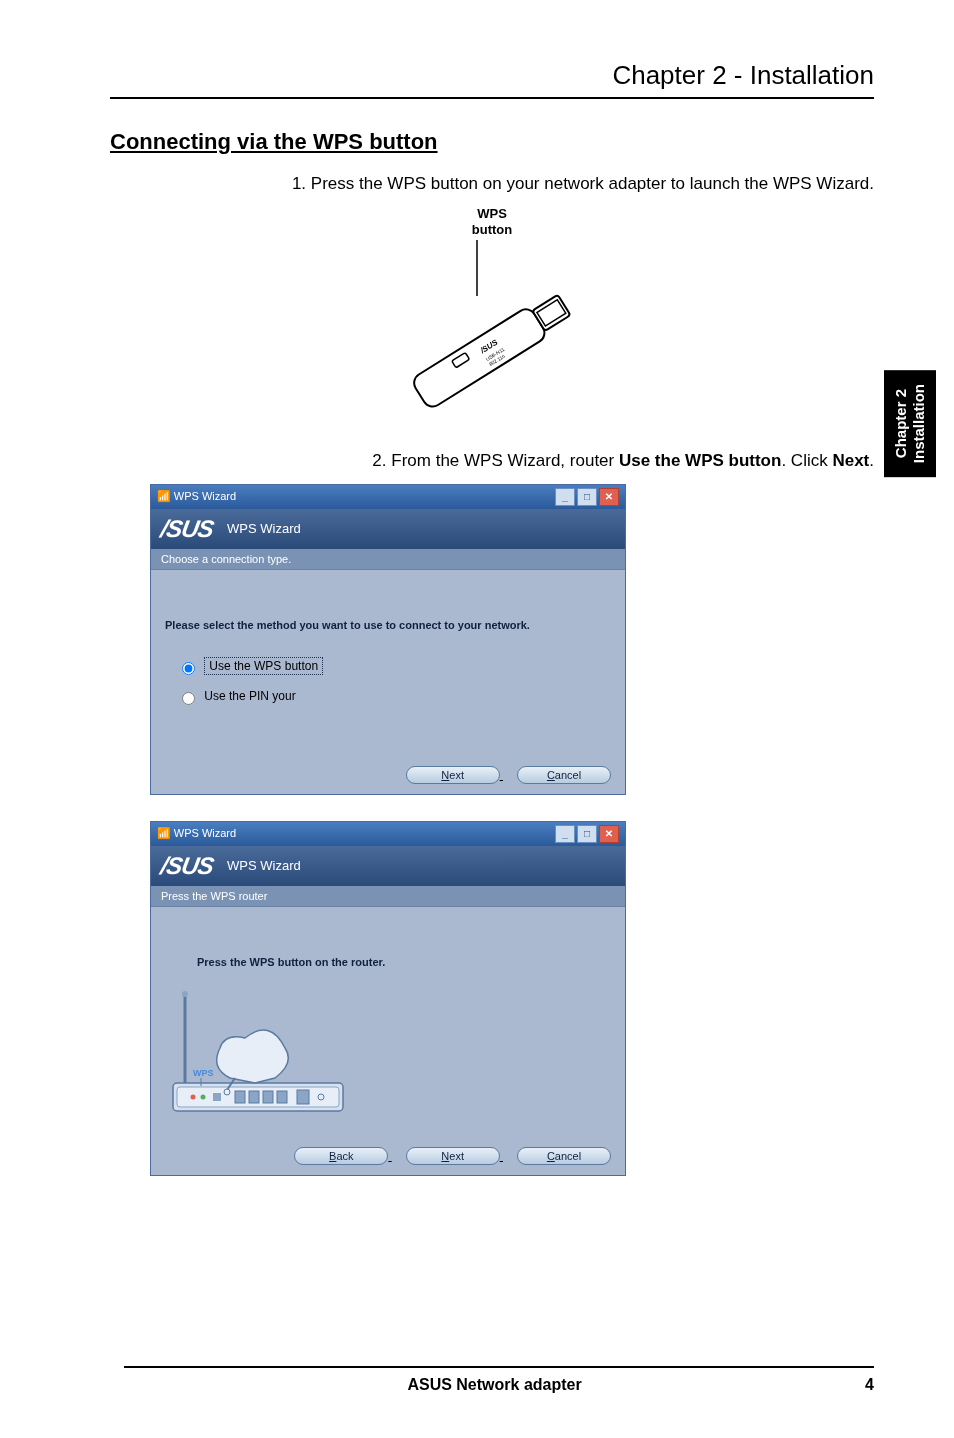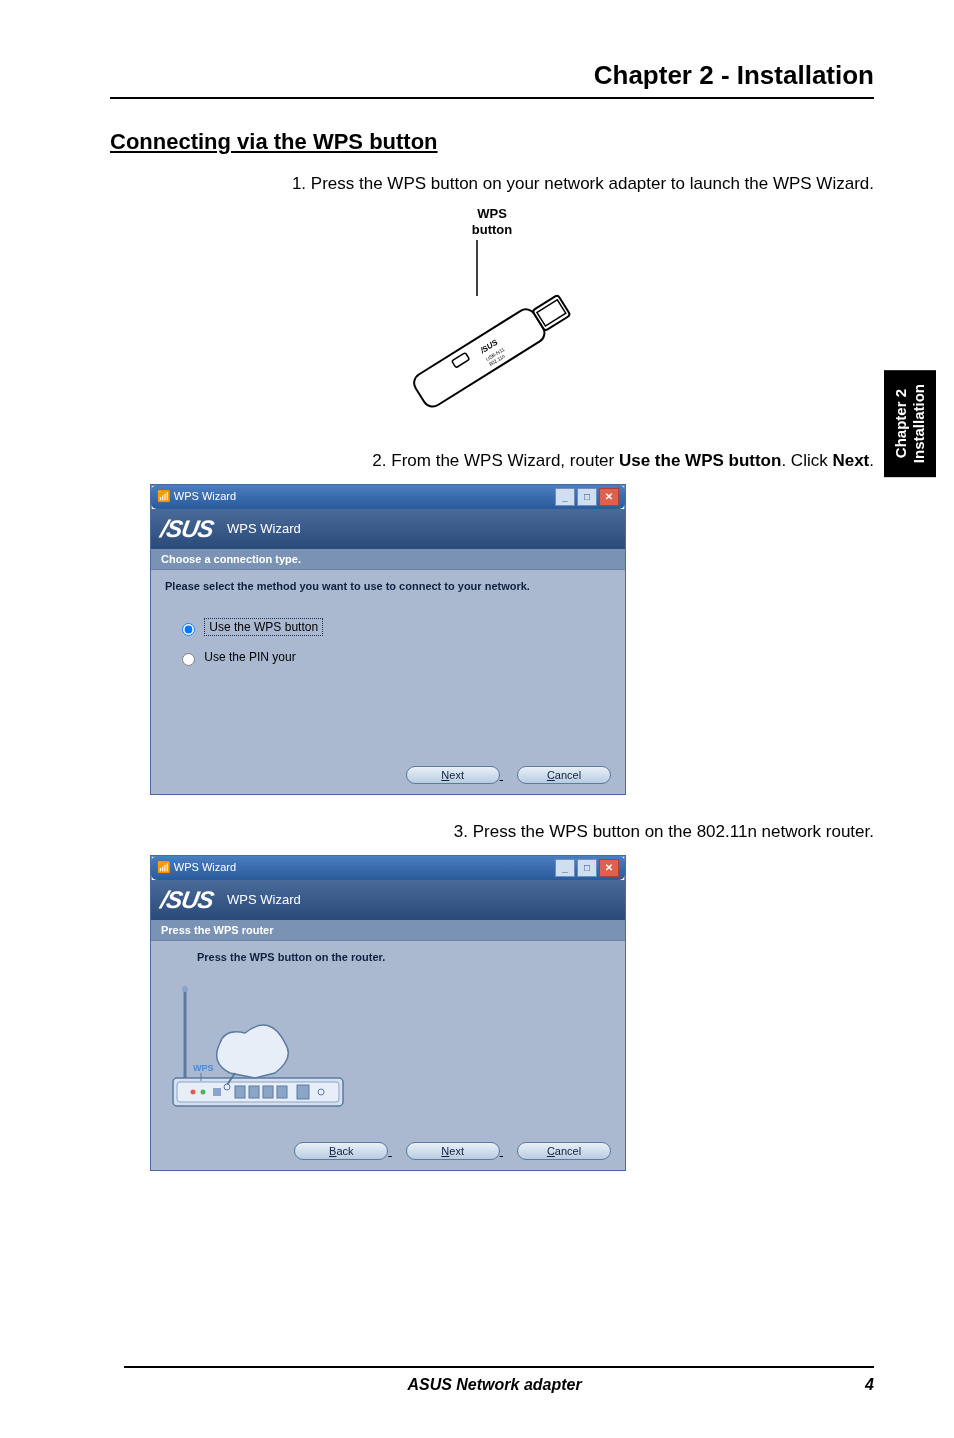--- a/index.html
+++ b/index.html
@@ -9,21 +9,21 @@
     width: 954px;
     height: 1438px;
     position: relative;
     overflow: hidden;
   }
   .page {
     padding: 60px 80px 0 110px;
   }
   .chapter-title {
     font-size: 26px;
-    font-weight: bold;
+    font-weight: normal;
     text-align: right;
     margin-bottom: 6px;
   }
   .hr-top {
     border: none;
     border-top: 2px solid #000;
     margin: 0 0 30px 0;
   }
   .section-title {
     font-size: 22px;
@@ -62,21 +62,20 @@
     box-shadow: 0 0 0 1px #7a8fb8 inset;
   }
   .titlebar {
     background: linear-gradient(to bottom, #4a7ec0, #2a5a9a);
     color: #fff;
     padding: 3px 6px;
     display: flex;
     align-items: center;
     justify-content: space-between;
     font-size: 11px;
-    border-radius: 6px;
   }
   .ctlbtns { display: flex; gap: 2px; }
   .ctlbtn {
     width: 18px; height: 16px;
     display: inline-flex;
     align-items: center;
     justify-content: center;
     border: 1px solid #6a8fc0;
     background: #d0dff0;
     color: #2a4a7a;
@@ -102,33 +101,34 @@
   }
   .brand-tag { font-size: 13px; }
   .wiz-body {
     background: #aab9d0;
     padding: 0;
   }
   .wiz-caption {
     background: #7a93b4;
     color: #fff;
     font-size: 11px;
-    font-weight: bold;
+    font-weight: normal;
     padding: 4px 10px;
     border-bottom: 1px solid #6a83a4;
   }
   .wiz-content {
     padding: 10px 14px 18px 14px;
     min-height: 160px;
   }
   .wiz-instr {
     font-size: 11px;
     font-weight: bold;
     margin-bottom: 28px;
     color: #102040;
+    margin-top: 39px;
   }
   .radio-row {
     margin: 0 0 14px 12px;
     font-size: 12px;
   }
   .radio-row input { margin-right: 6px; vertical-align: middle; }
   .dotted {
     border: 1px dotted #203050;
     padding: 1px 4px;
   }
@@ -166,21 +166,20 @@
     padding: 14px 8px;
     text-align: center;
     line-height: 1.2;
   }
   
   .footer {
     position: absolute;
     bottom: 44px;
     left: 124px;
     right: 80px;
-    font-style: italic;
   }
   .hr-bot {
     border: none;
     border-top: 2px solid #000;
     margin: 0 0 8px 0;
   }
   .footer-row {
     display: flex;
     justify-content: space-between;
     font-weight: bold;
@@ -256,24 +255,20 @@
           <span>Use the PIN your</span>
         </div>
       </div>
       <div class="wiz-footer">
         <span class="wiz-btn"><span class="u">N</span>ext</span>
         <span class="wiz-btn"><span class="u">C</span>ancel</span>
       </div>
     </div>
   </div>
 
-  <div class="step">
-    <span class="step-num">3.</span>
-    <span>Press the WPS button on the 802.11n network router.</span>
-  </div>
 
   <div class="wizard">
     <div class="titlebar">
       <span>
         <span>📶</span>
         <span>WPS Wizard</span>
       </span>
       <span class="ctlbtns">
         <span class="ctlbtn">_</span>
         <span class="ctlbtn">□</span>

